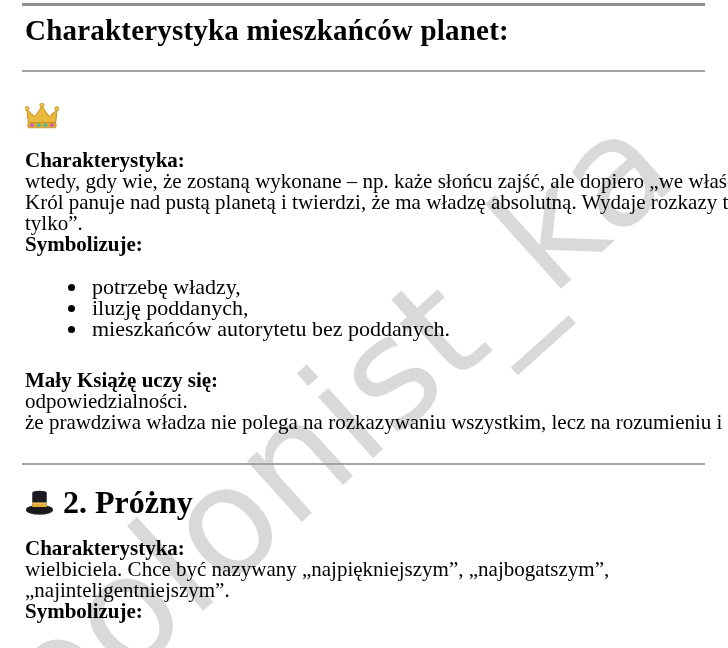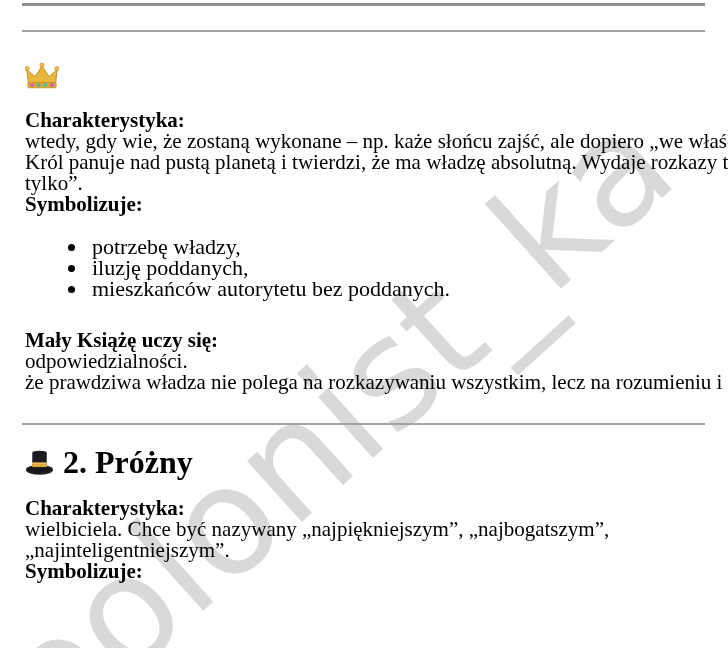--- a/index.html
+++ b/index.html
@@ -63,20 +63,21 @@
 <body>
 
 <div class="page">
 
   <div class="watermark">polonist_ka</div>
 
   <div class="content">
 
     <div class="rule rule-top"></div>
 
+    <h1 class="doc-title">Charakterystyka mieszkańców planet:</h1>
 
     <div class="rule rule-1"></div>
 
     <div class="section">
       <h2 class="sec-heading sec-heading-1">
         <svg class="emoji" width="34" height="28" viewBox="0 0 36 28" aria-hidden="true">
           <path d="M3.5 21 L2 7.5 L10.5 14.5 L18 3.5 L25.5 14.5 L34 7.5 L32.5 21 Z" fill="#e9b73c" stroke="#c28f22" stroke-width="1"></path>
           <circle cx="2.2" cy="6.2" r="2.2" fill="#edc04a" stroke="#c28f22" stroke-width="0.8"></circle>
           <circle cx="18" cy="2.6" r="2.2" fill="#edc04a" stroke="#c28f22" stroke-width="0.8"></circle>
           <circle cx="33.8" cy="6.2" r="2.2" fill="#edc04a" stroke="#c28f22" stroke-width="0.8"></circle>

